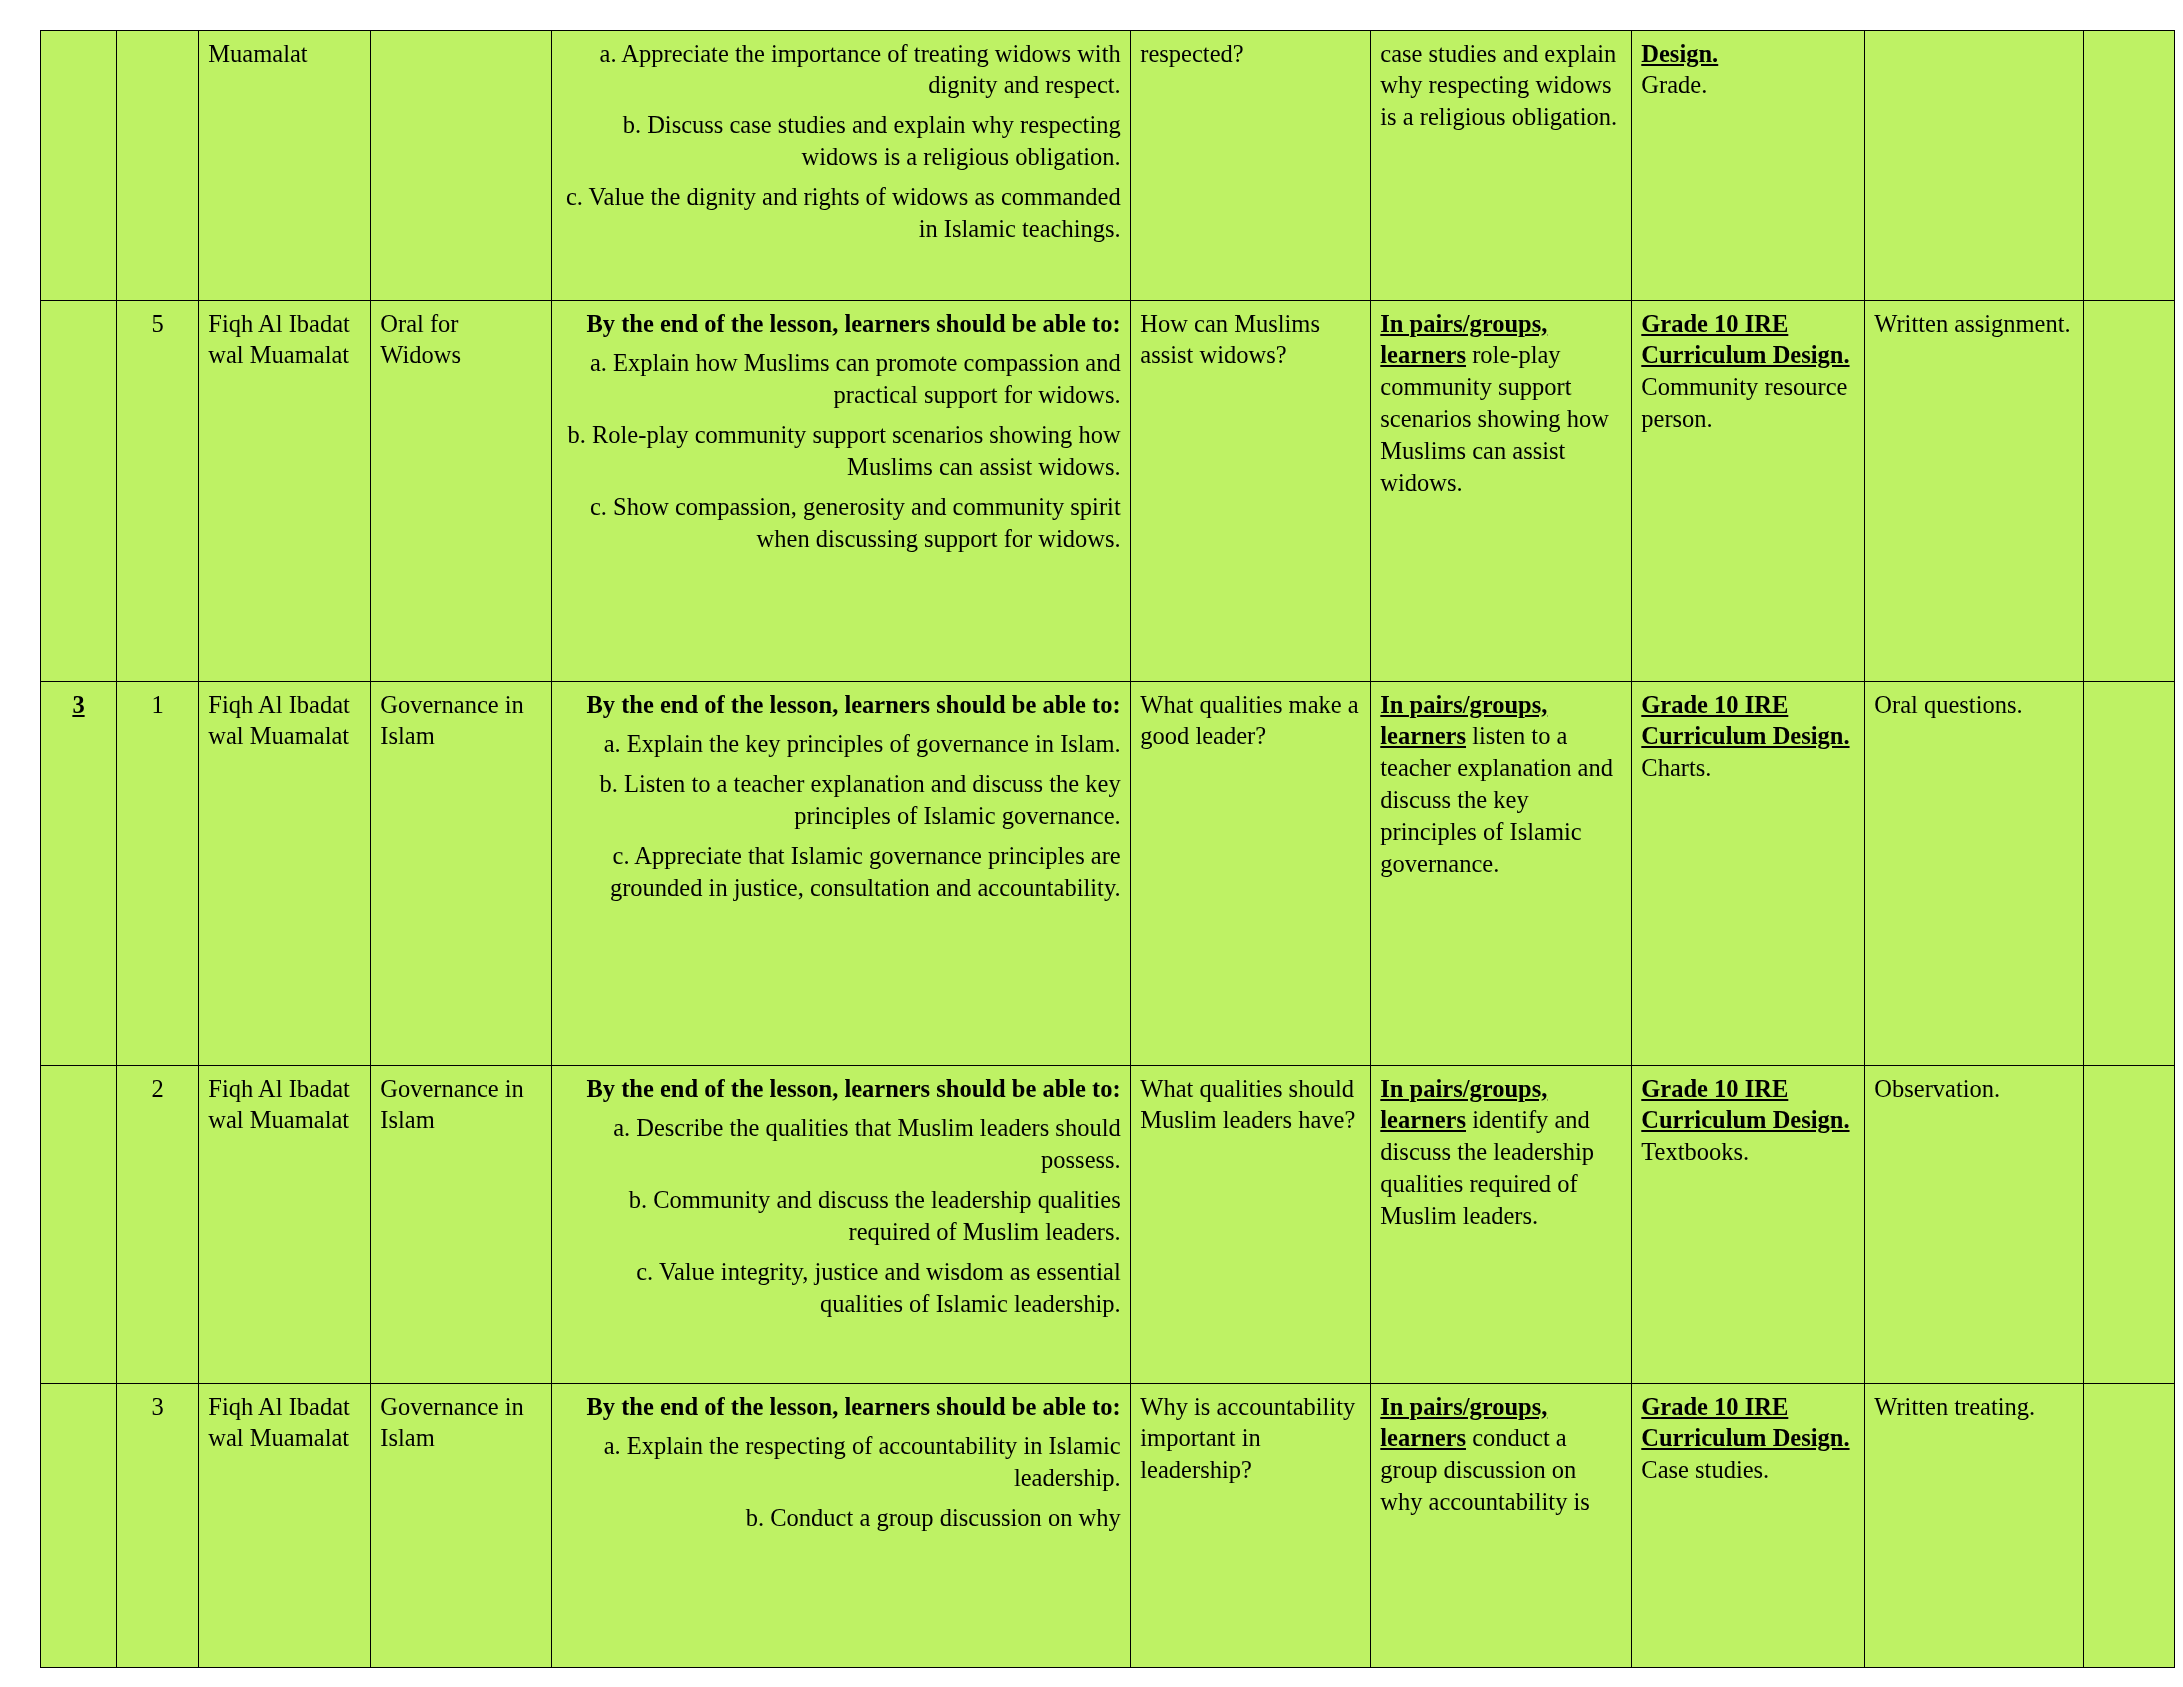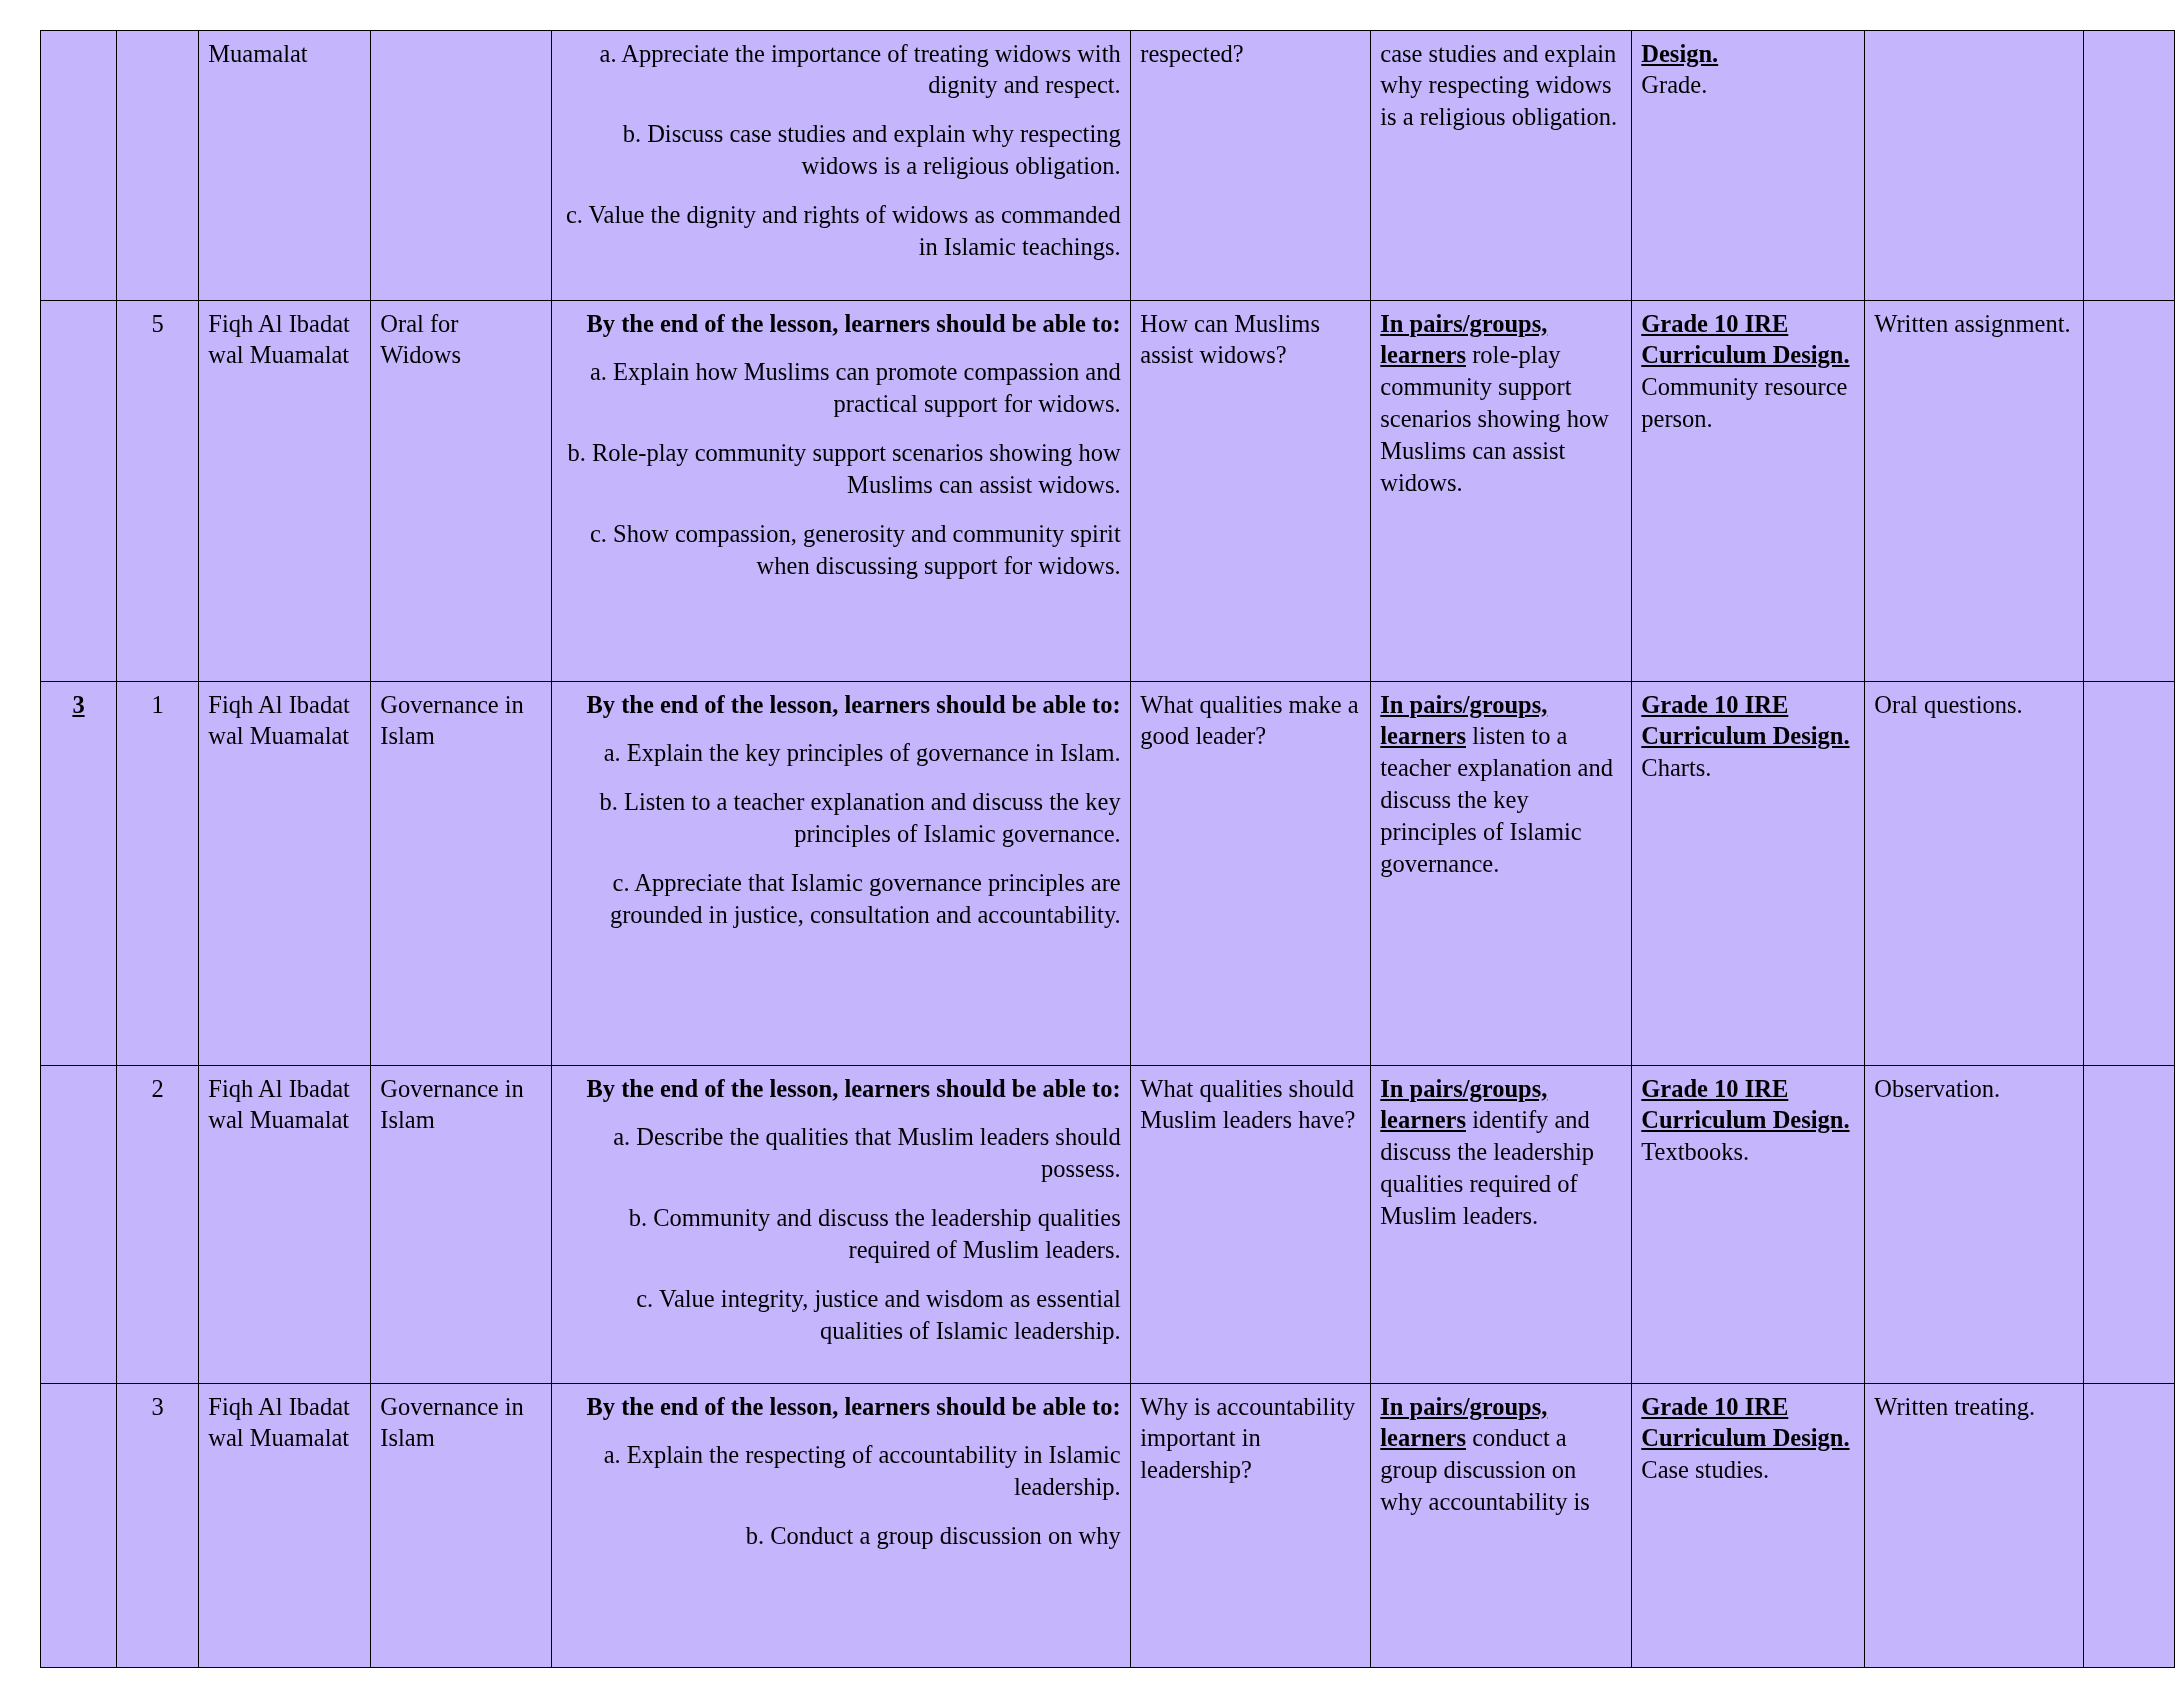--- a/index.html
+++ b/index.html
@@ -24,21 +24,21 @@
   .sheet {
     position: absolute;
     left: 40px;
     top: 30px;
     width: 2134px;
   }
   table.scheme {
     border-collapse: collapse;
     table-layout: fixed;
     width: 2134px;
-    background: #c4b5fd;
+    background: #bef264;
   }
   table.scheme td {
     border: 1.3px solid #000000;
     vertical-align: top;
     padding: 6.6px 9.3px 6.6px 9.3px;
     font-size: 24.5px;
     line-height: 1.30;
     color: #000000;
     word-wrap: break-word;
     overflow-wrap: break-word;
@@ -53,21 +53,21 @@
   col.c-exp    { width: 261px; }
   col.c-res    { width: 233px; }
   col.c-assess { width: 219px; }
   col.c-ref    { width: 91px; }
 
   .ctr { text-align: center; }
   .b { font-weight: bold; text-decoration: underline; }
   .bi { font-weight: bold; }
   .mid { vertical-align: middle; }
   .p { margin: 0 0 1.3px 0; text-align: right; }
-  .p + .p { margin-top: 17px; }
+  .p + .p { margin-top: 8px; }
 </style>
 </head>
 <body>
 
 <div class="page">
   <div class="sheet">
     <table class="scheme">
       <colgroup>
         <col class="c-week">
           <col class="c-lesson">

